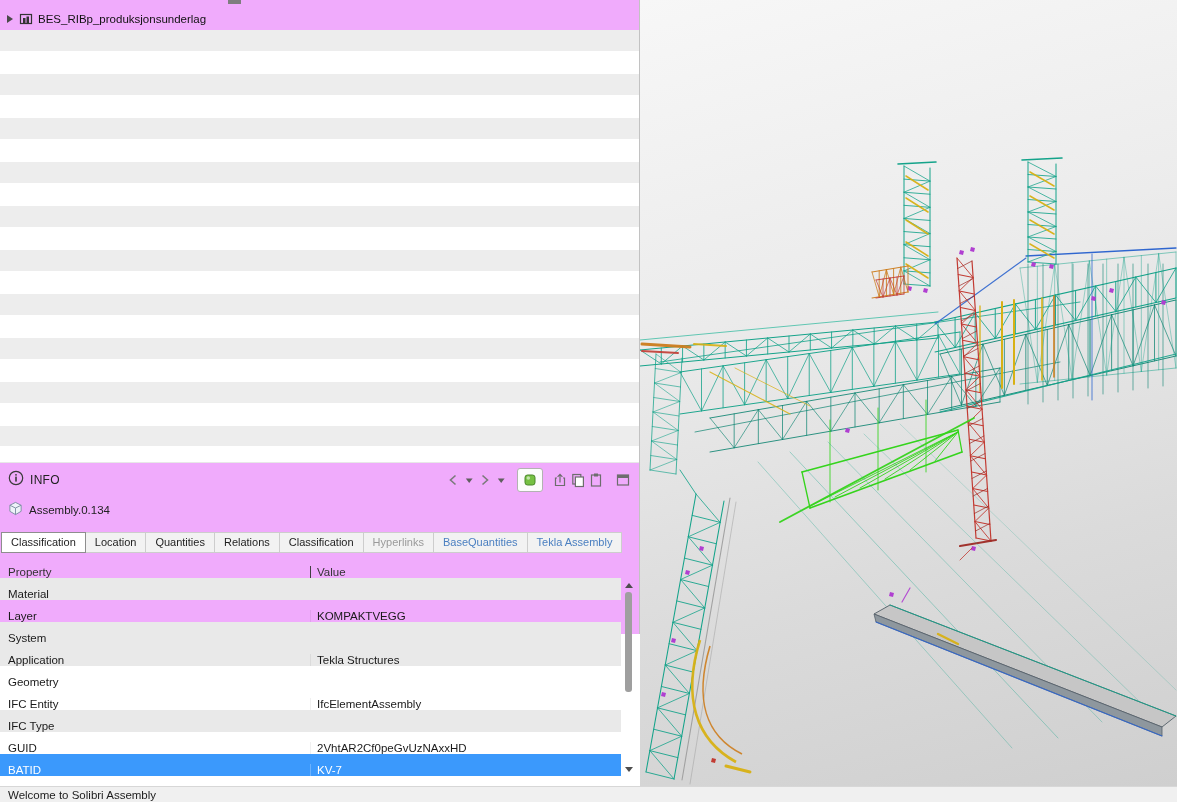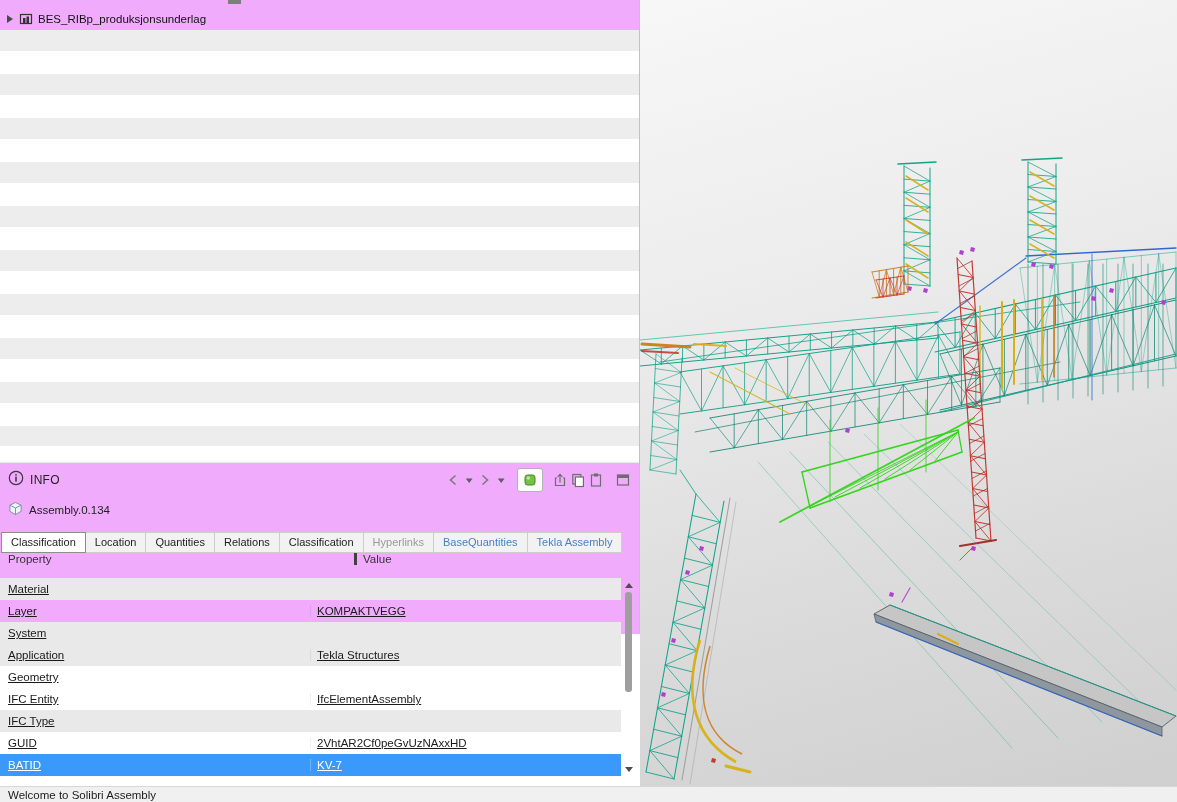--- a/index.html
+++ b/index.html
@@ -38,24 +38,24 @@
   .selection-label{font-size:11.5px;color:#222;text-align:right;}
 
   .tabs{height:30px;display:flex;align-items:flex-end;padding-left:1px;}
   .tab{height:19px;line-height:19px;padding:0 9px;font-size:11px;color:#1e1e1e;background:#f2f2f2;
        border:1px solid #cdcdcd;margin-right:-1px;white-space:nowrap;cursor:pointer;}
   .tab.active{background:#fff;border-color:#8e8e8e;position:relative;z-index:2;}
   .tab.disabled{color:var(--disabled-gray,#9a9a9a);}
   .tab.link{color:var(--link-blue,#4a7fc1);}
 
   .prop-table{flex:1;position:relative;font-size:11.5px;color:#1a1a1a;}
-  .prop-header{height:25px;display:flex;align-items:flex-start;width:621px;color:#333;gap:44px;}
+  .prop-header{height:25px;display:flex;align-items:flex-end;width:621px;color:#333;}
   .col-prop{width:310px;box-sizing:border-box;padding-left:8px;display:flex;align-items:center;overflow:hidden;white-space:nowrap;}
-  .col-val{flex:1;box-sizing:border-box;padding-left:6px;display:flex;align-items:center;border-left:3px solid #404040;overflow:hidden;white-space:nowrap;}
-  .prow{height:22px;display:flex;align-items:center;width:621px;cursor:default;text-decoration:underline;}
+  .col-val{flex:1;box-sizing:border-box;padding-left:6px;display:flex;align-items:center;border-left:1px solid #404040;overflow:hidden;white-space:nowrap;}
+  .prow{height:22px;display:flex;align-items:flex-end;width:621px;cursor:default;}
   .prow .col-val{border-left:1px solid rgba(0,0,0,0.06);}
   .prow.stripe{background:#e9e9e9;}
   .prow.selected{background:var(--sel-blue,#3b99fc);color:#fff;}
   .prow.selected .col-val{border-left:1px solid rgba(255,255,255,0.25);}
 
   .vscroll{position:absolute;right:3px;top:26px;height:197px;width:15px;display:flex;flex-direction:column;align-items:center;}
   .sb-arrow{width:0;height:0;border-left:4px solid transparent;border-right:4px solid transparent;}
   .sb-arrow.up{border-bottom:5px solid #4d4d4d;margin:4px 0 2px 0;}
   .sb-arrow.down{border-top:5px solid #4d4d4d;margin:2px 0 4px 0;}
   .sb-track{flex:1;width:100%;position:relative;}

